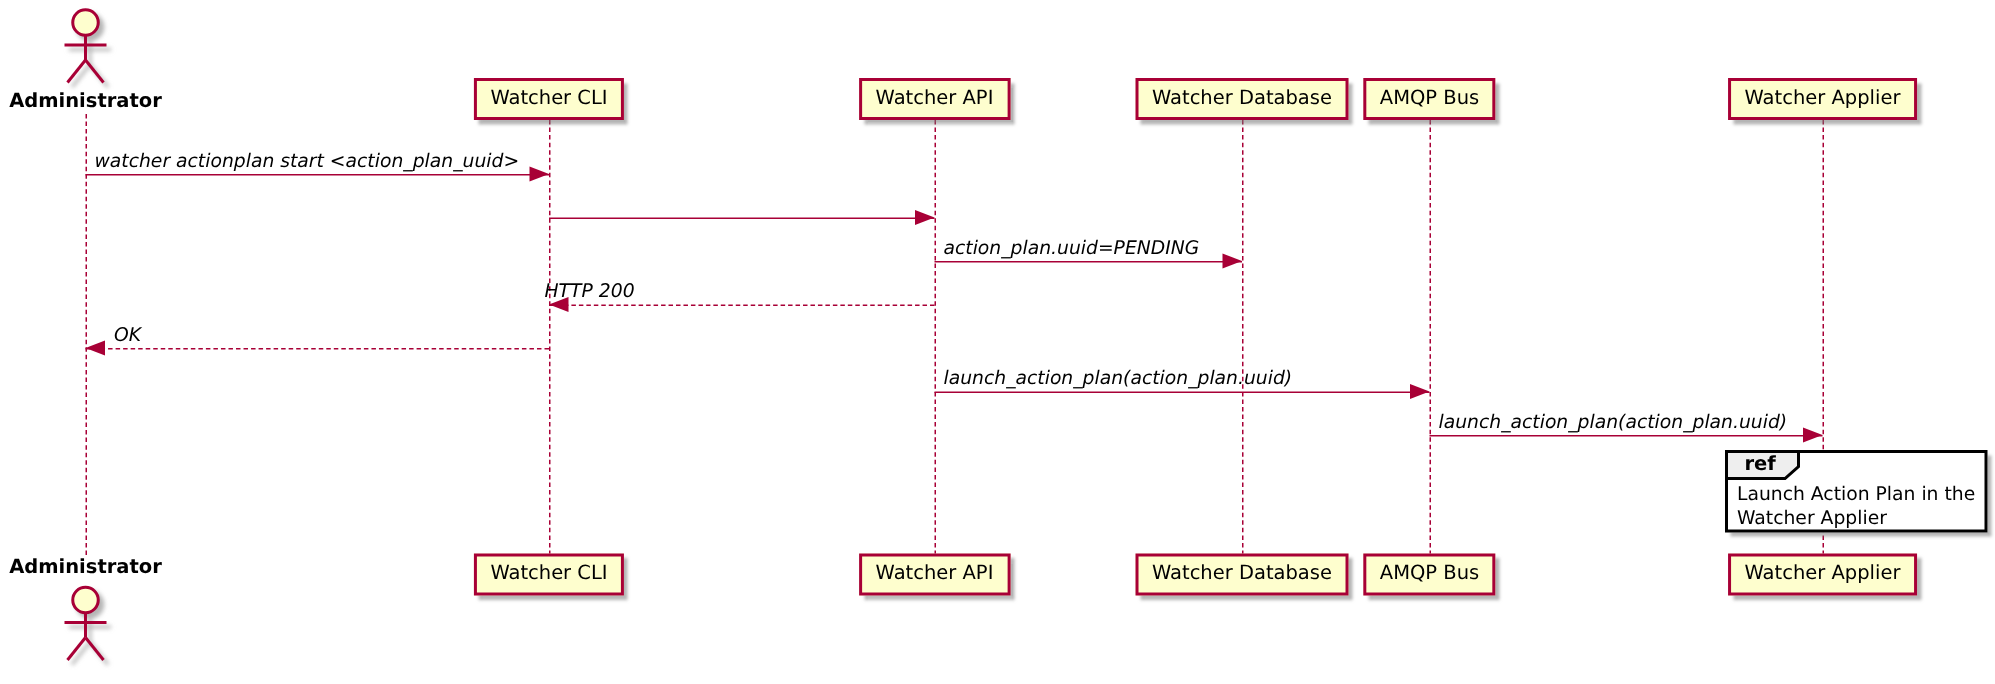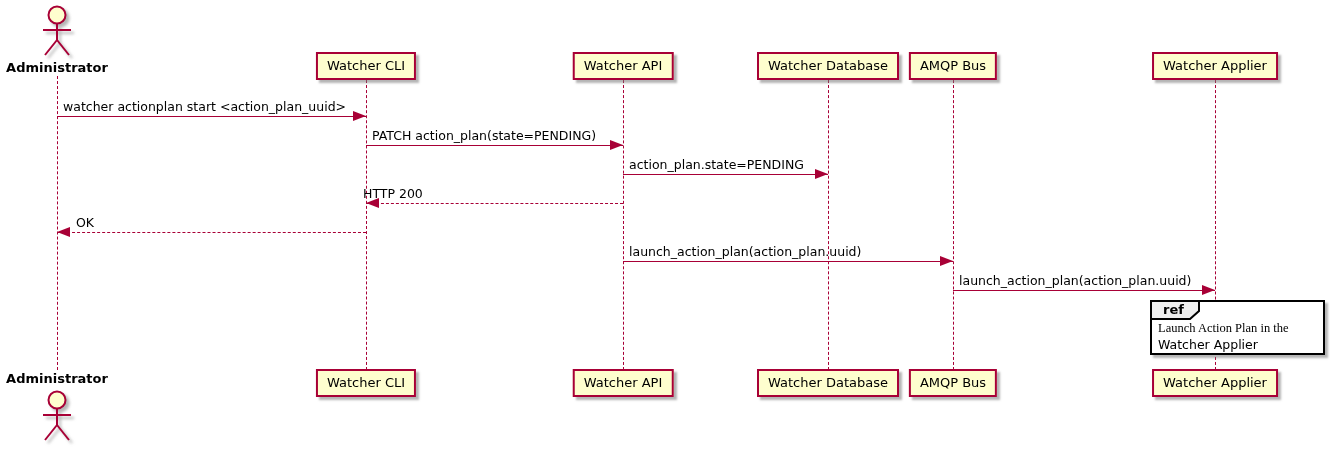--- a/index.html
+++ b/index.html
@@ -74,20 +74,21 @@
     z-index: 2;
   }
   .msg-label {
     position: absolute;
     font-size: 12.5px;
     line-height: 17px;
     height: 17px;
     color: var(--text, #000);
     white-space: nowrap;
     z-index: 2;
+    font-style: italic;
   }
   .ref-box {
     position: absolute;
     background: #ffffff;
     border: 2px solid var(--refb, #000);
     box-shadow: 3px 3px 2px rgba(120,120,120,0.55);
     z-index: 4;
   }
   .ref-tab { position: absolute; top: -2px; left: -2px; z-index: 5; }
   .ref-keyword {
@@ -142,37 +143,36 @@
     <div class="participant" style="left: 828px; top: 369px;">Watcher Database</div>
     <div class="participant" style="left: 953px; top: 52px;">AMQP Bus</div>
     <div class="participant" style="left: 953px; top: 369px;">AMQP Bus</div>
     <div class="participant" style="left: 1215px; top: 52px;">Watcher Applier</div>
     <div class="participant" style="left: 1215px; top: 369px;">Watcher Applier</div>
     <div class="msg-line-solid" style="left: 57px; top: 116px; width: 309px;"></div>
     <div class="arrow-r" style="left: 353px; top: 111px;"></div>
     <div class="msg-label" style="left: 63px; top: 98px;">watcher actionplan start &lt;action_plan_uuid&gt;</div>
     <div class="msg-line-solid" style="left: 366px; top: 145px; width: 257px;"></div>
     <div class="arrow-r" style="left: 610px; top: 140px;"></div>
-    <div class="msg-label" style="left: 372px; top: 127px;">PATCH action_plan(state=PENDING)</div>
     <div class="msg-line-solid" style="left: 623px; top: 174px; width: 205px;"></div>
     <div class="arrow-r" style="left: 815px; top: 169px;"></div>
-    <div class="msg-label" style="left: 629px; top: 156px;">action_plan.state=PENDING</div>
+    <div class="msg-label" style="left: 629px; top: 156px;">action_plan.uuid=PENDING</div>
     <div class="msg-line-dotted" style="left: 366px; top: 203px; width: 257px;"></div>
     <div class="arrow-l" style="left: 366px; top: 198px;"></div>
     <div class="msg-label" style="left: 363px; top: 185px;">HTTP 200</div>
     <div class="msg-line-dotted" style="left: 57px; top: 232px; width: 309px;"></div>
     <div class="arrow-l" style="left: 57px; top: 227px;"></div>
     <div class="msg-label" style="left: 76px; top: 214px;">OK</div>
     <div class="msg-line-solid" style="left: 623px; top: 261px; width: 330px;"></div>
     <div class="arrow-r" style="left: 940px; top: 256px;"></div>
     <div class="msg-label" style="left: 629px; top: 243px;">launch_action_plan(action_plan.uuid)</div>
     <div class="msg-line-solid" style="left: 953px; top: 290px; width: 262px;"></div>
     <div class="arrow-r" style="left: 1202px; top: 285px;"></div>
     <div class="msg-label" style="left: 959px; top: 272px;">launch_action_plan(action_plan.uuid)</div>
     <div class="ref-box" style="left: 1150px; top: 300px; width: 175px; height: 55px; text-align: center;">
       <div class="ref-tab"><svg width="60" height="22" viewBox="0 0 60 22">
           <path d="M1,1 H49 V11 L40,19 H1 Z" fill="#EEEEEE" stroke="#000000" stroke-width="2"></path>
         </svg></div>
       <div class="ref-keyword">ref</div>
-      <div class="ref-text" style="top: 19px; font-family: Liberation Serif, serif;">Launch Action Plan in the</div>
+      <div class="ref-text" style="top: 19px;">Launch Action Plan in the</div>
       <div class="ref-text" style="top: 35px;">Watcher Applier</div>
     </div>
   </div>
 
 </body></html>

